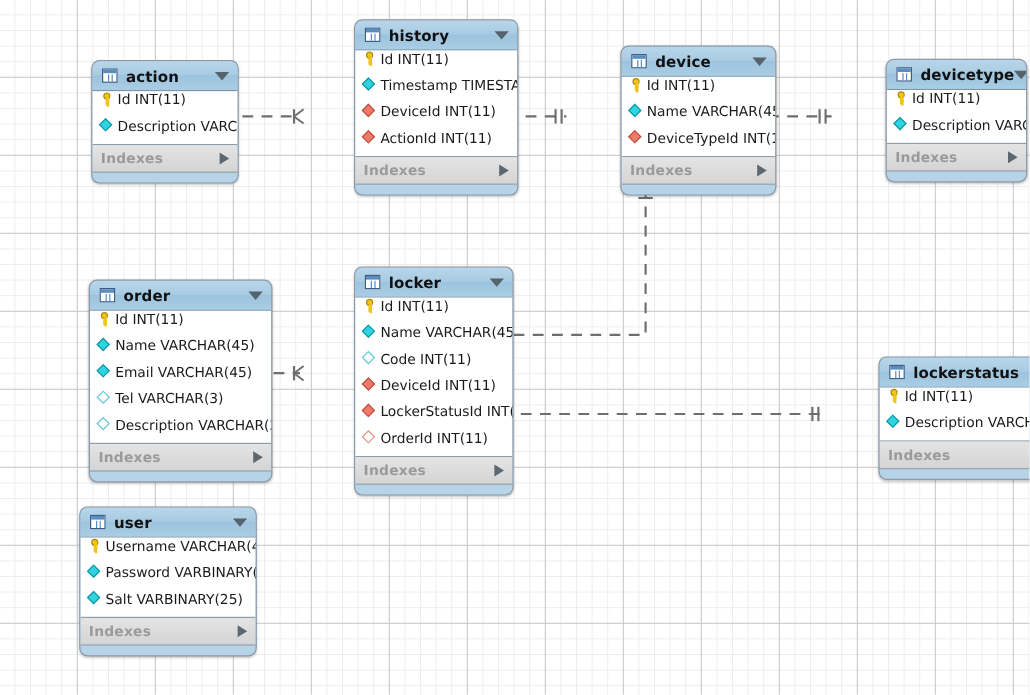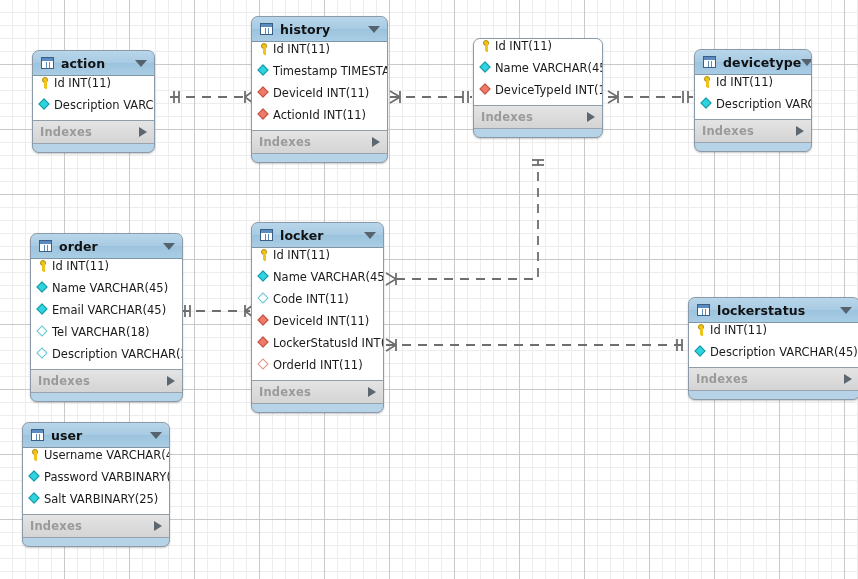--- a/index.html
+++ b/index.html
@@ -42,20 +42,21 @@
   
   .tbl {
     position: absolute;
     box-sizing: border-box;
     border: 1px solid #8a9aa8;
     border-radius: 7px;
     background: #b7d3e8;
     box-shadow: 0 1px 2px rgba(0,0,0,0.22);
     overflow: hidden;
     padding-bottom: 8px;
+    margin-left: 44px;
   }
   .tbl-head {
     position: relative;
     height: 25px;
     box-sizing: border-box;
     display: flex;
     align-items: center;
     padding: 0 7px 0 8px;
     background: linear-gradient(to bottom, #b9d6ea 0%, #a8cbe3 48%, #9cc3de 50%, #a9cde4 100%);
     border-bottom: 1px solid #7f95a6;
@@ -291,20 +292,25 @@
             </span>
             <span class="col-label">ActionId INT(11)</span>
           </div>
         </div>
         <div class="tbl-foot">
           <span class="lbl">Indexes</span>
           <span class="caret-r"></span>
         </div>
       </div>
       <div class="tbl" style="left: 473px; top: 38px; width: 130px;">
+        <div class="tbl-head">
+          <span class="tbl-icon"></span>
+          <span class="tbl-title">device</span>
+          <span class="caret"></span>
+        </div>
         <div class="tbl-cols">
           <div class="col">
             <span class="gl gl-pk"></span>
             <span class="col-label">Id INT(11)</span>
           </div>
           <div class="col">
             <span class="gl">
               <span class="dia dia-cyan"></span>
             </span>
             <span class="col-label">Name VARCHAR(45)</span>
@@ -364,21 +370,21 @@
           <div class="col">
             <span class="gl">
               <span class="dia dia-cyan"></span>
             </span>
             <span class="col-label">Email VARCHAR(45)</span>
           </div>
           <div class="col">
             <span class="gl">
               <span class="dia dia-cyan-o"></span>
             </span>
-            <span class="col-label">Tel VARCHAR(18)</span>
+            <span class="col-label">Tel VARCHAR(3)</span>
           </div>
           <div class="col">
             <span class="gl">
               <span class="dia dia-cyan-o"></span>
             </span>
             <span class="col-label">Description VARCHAR(255)</span>
           </div>
         </div>
         <div class="tbl-foot">
           <span class="lbl">Indexes</span>

